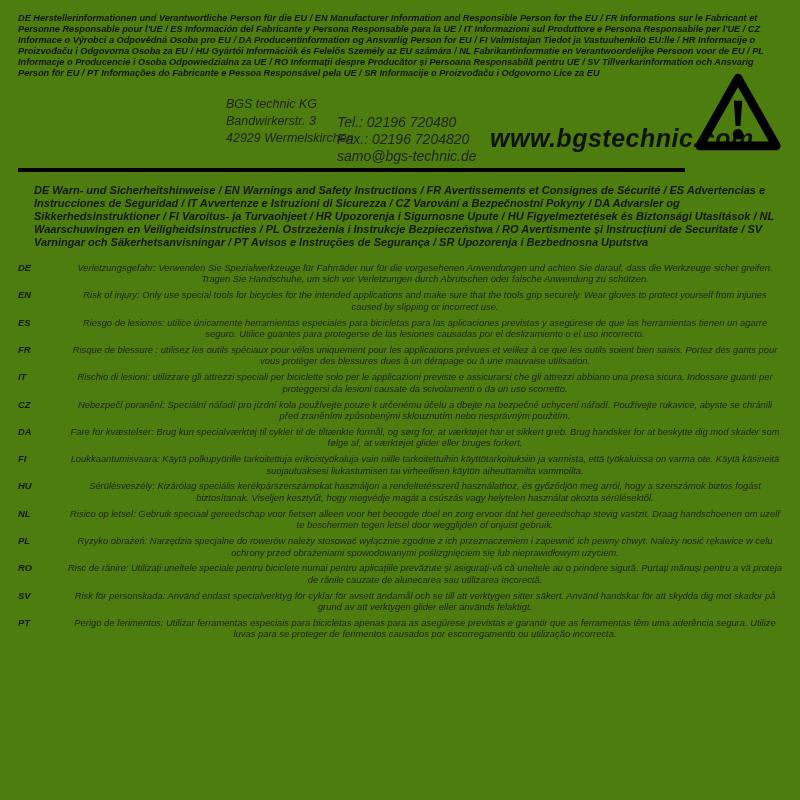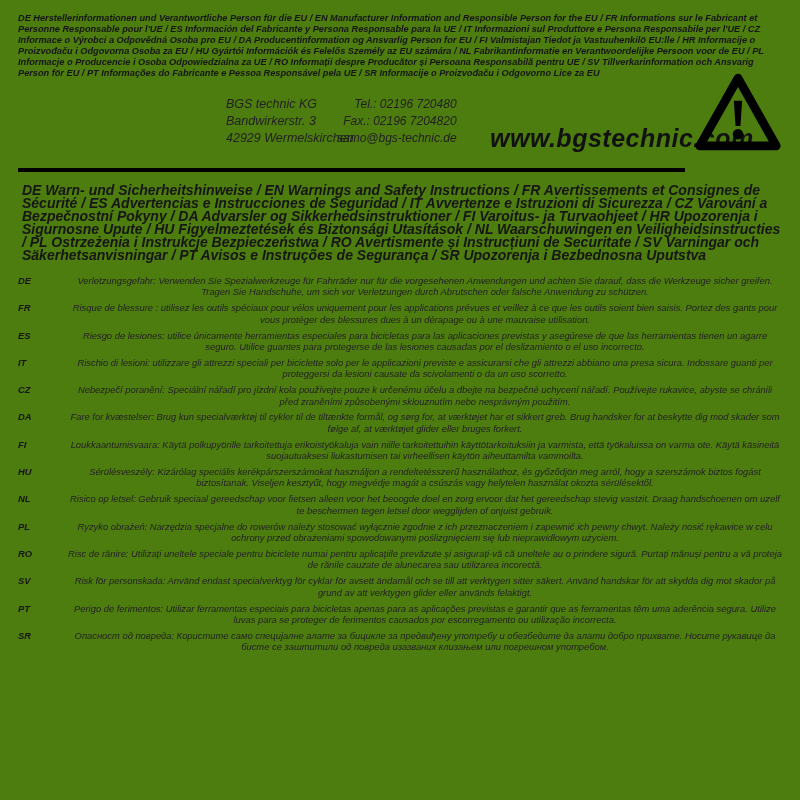--- a/index.html
+++ b/index.html
@@ -42,41 +42,41 @@
   .logo-reg { font-size: 14px; letter-spacing: 0; vertical-align: 34px; }
   .logo-sub {
     font-size: 14px; font-weight: bold; letter-spacing: 7.5px;
     color: #000; margin-top: 2px; padding-left: 34px; white-space: nowrap;
   }
   .addr {
     position: absolute; left: 178px; top: 10px;
     font-size: 12.5px; line-height: 17px; color: #222; margin-left: 48px;
   }
   .contact {
-    position: absolute; left: 337px; top: 10px;
-    font-size: 12px; line-height: 17px; color: #222; text-align: right;
+    position: absolute; left: 337px; top: 28px;
+    font-size: 14px; line-height: 17px; color: #222;
   }
   .website {
     position: absolute; left: 490px; top: 38px;
     font-size: 25px; font-weight: bold; color: #111;
     letter-spacing: 0.5px;
   }
   .warning-triangle {
     position: absolute; right: 18px; top: -14px;
     width: 88px; height: 80px;
   }
   .rule {
     margin-left: 18px;
     width: 667px; height: 4px; background: #000;
   }
 
   
   .warnings-header {
-    padding: 12px 18px 0 22px;
-    font-size: 14px;
+    padding: 12px 18px 0 34px;
+    font-size: 11px;
     line-height: 12.9px;
     font-weight: bold;
     color: #161616;
   }
 
   
   .items {
     padding: 13px 18px 0 18px;
   }
   .item {
@@ -134,32 +134,36 @@
   <div class="rule"></div>
 
   <p class="warnings-header">DE Warn- und Sicherheitshinweise  /  EN Warnings and Safety Instructions  /  FR Avertissements et Consignes de Sécurité  /  ES Advertencias e Instrucciones de Seguridad  /  IT Avvertenze e Istruzioni di Sicurezza  /  CZ Varování a Bezpečnostní Pokyny  /  DA Advarsler og Sikkerhedsinstruktioner  /  FI Varoitus- ja Turvaohjeet  /  HR Upozorenja i Sigurnosne Upute  /  HU Figyelmeztetések és Biztonsági Utasítások  /  NL Waarschuwingen en Veiligheidsinstructies  /  PL Ostrzeżenia i Instrukcje Bezpieczeństwa  /  RO Avertismente și Instrucțiuni de Securitate  /  SV Varningar och Säkerhetsanvisningar  /  PT Avisos e Instruções de Segurança  /  SR Upozorenja i Bezbednosna Uputstva</p>
 
   <div class="items">
     <div class="item">
       <span class="code">DE</span>
       <p class="text">Verletzungsgefahr: Verwenden Sie Spezialwerkzeuge für Fahrräder nur für die vorgesehenen Anwendungen und achten Sie darauf, dass die Werkzeuge sicher greifen. Tragen Sie Handschuhe, um sich vor Verletzungen durch Abrutschen oder falsche Anwendung zu schützen.</p>
     </div>
 
+    <div class="item">
+      <span class="code">EN</span>
+      <p class="text">Risk of injury: Only use special tools for bicycles for the intended applications and make sure that the tools grip securely. Wear gloves to protect yourself from injuries caused by slipping or incorrect use.</p>
+    </div>
+
+    <div class="item">
+      <span class="code">ES</span>
+      <p class="text">Riesgo de lesiones: utilice únicamente herramientas especiales para bicicletas para las aplicaciones previstas y asegúrese de que las herramientas tienen un agarre seguro. Utilice guantes para protegerse de las lesiones causadas por el deslizamiento o el uso incorrecto.</p>
+    </div>
 
     <div class="item">
       <span class="code">FR</span>
       <p class="text">Risque de blessure : utilisez les outils spéciaux pour vélos uniquement pour les applications prévues et veillez à ce que les outils soient bien saisis. Portez des gants pour vous protéger des blessures dues à un dérapage ou à une mauvaise utilisation.</p>
     </div>
 
     <div class="item">
-      <span class="code">ES</span>
-      <p class="text">Riesgo de lesiones: utilice únicamente herramientas especiales para bicicletas para las aplicaciones previstas y asegúrese de que las herramientas tienen un agarre seguro. Utilice guantes para protegerse de las lesiones causadas por el deslizamiento o el uso incorrecto.</p>
-    </div>
-
-    <div class="item">
       <span class="code">IT</span>
       <p class="text">Rischio di lesioni: utilizzare gli attrezzi speciali per biciclette solo per le applicazioni previste e assicurarsi che gli attrezzi abbiano una presa sicura. Indossare guanti per proteggersi da lesioni causate da scivolamenti o da un uso scorretto.</p>
     </div>
 
     <div class="item">
       <span class="code">CZ</span>
       <p class="text">Nebezpečí poranění: Speciální nářadí pro jízdní kola používejte pouze k určenému účelu a dbejte na bezpečné uchycení nářadí. Používejte rukavice, abyste se chránili před zraněními způsobenými sklouznutím nebo nesprávným použitím.</p>
     </div>
 
     <div class="item">
@@ -193,22 +197,18 @@
       <p class="text">Risc de rănire: Utilizați uneltele speciale pentru biciclete numai pentru aplicațiile prevăzute și asigurați-vă că uneltele au o prindere sigură. Purtați mănuși pentru a vă proteja de rănile cauzate de alunecarea sau utilizarea incorectă.</p>
     </div>
 
     <div class="item">
       <span class="code">SV</span>
       <p class="text">Risk för personskada: Använd endast specialverktyg för cyklar för avsett ändamål och se till att verktygen sitter säkert. Använd handskar för att skydda dig mot skador på grund av att verktygen glider eller används felaktigt.</p>
     </div>
 
     <div class="item">
       <span class="code">PT</span>
-      <p class="text">Perigo de ferimentos: Utilizar ferramentas especiais para bicicletas apenas para as aplicações previstas e garantir que as ferramentas têm uma aderência segura. Utilize luvas para se proteger de ferimentos causados por escorregamento ou utilização incorrecta.</p>
-    </div>
-
-    <div class="item">
-      <span class="code">SR</span>
-      <p class="text">Опасност од повреда: Користите само специјалне алате за бицикле за предвиђену употребу и обезбедите да алати добро прихвате. Носите рукавице да бисте се заштитили од повреда изазваних клизањем или погрешном употребом.</p>
-    </div>
+      <p class="text">Perigo de ferimentos: Utilizar ferramentas especiais para bicicletas apenas para as asegúrese previstas e garantir que as ferramentas têm uma aderência segura. Utilize luvas para se proteger de ferimentos causados por escorregamento ou utilização incorrecta.</p>
+    </div>
+
   </div>
 
 </div>
 
 </body></html>

